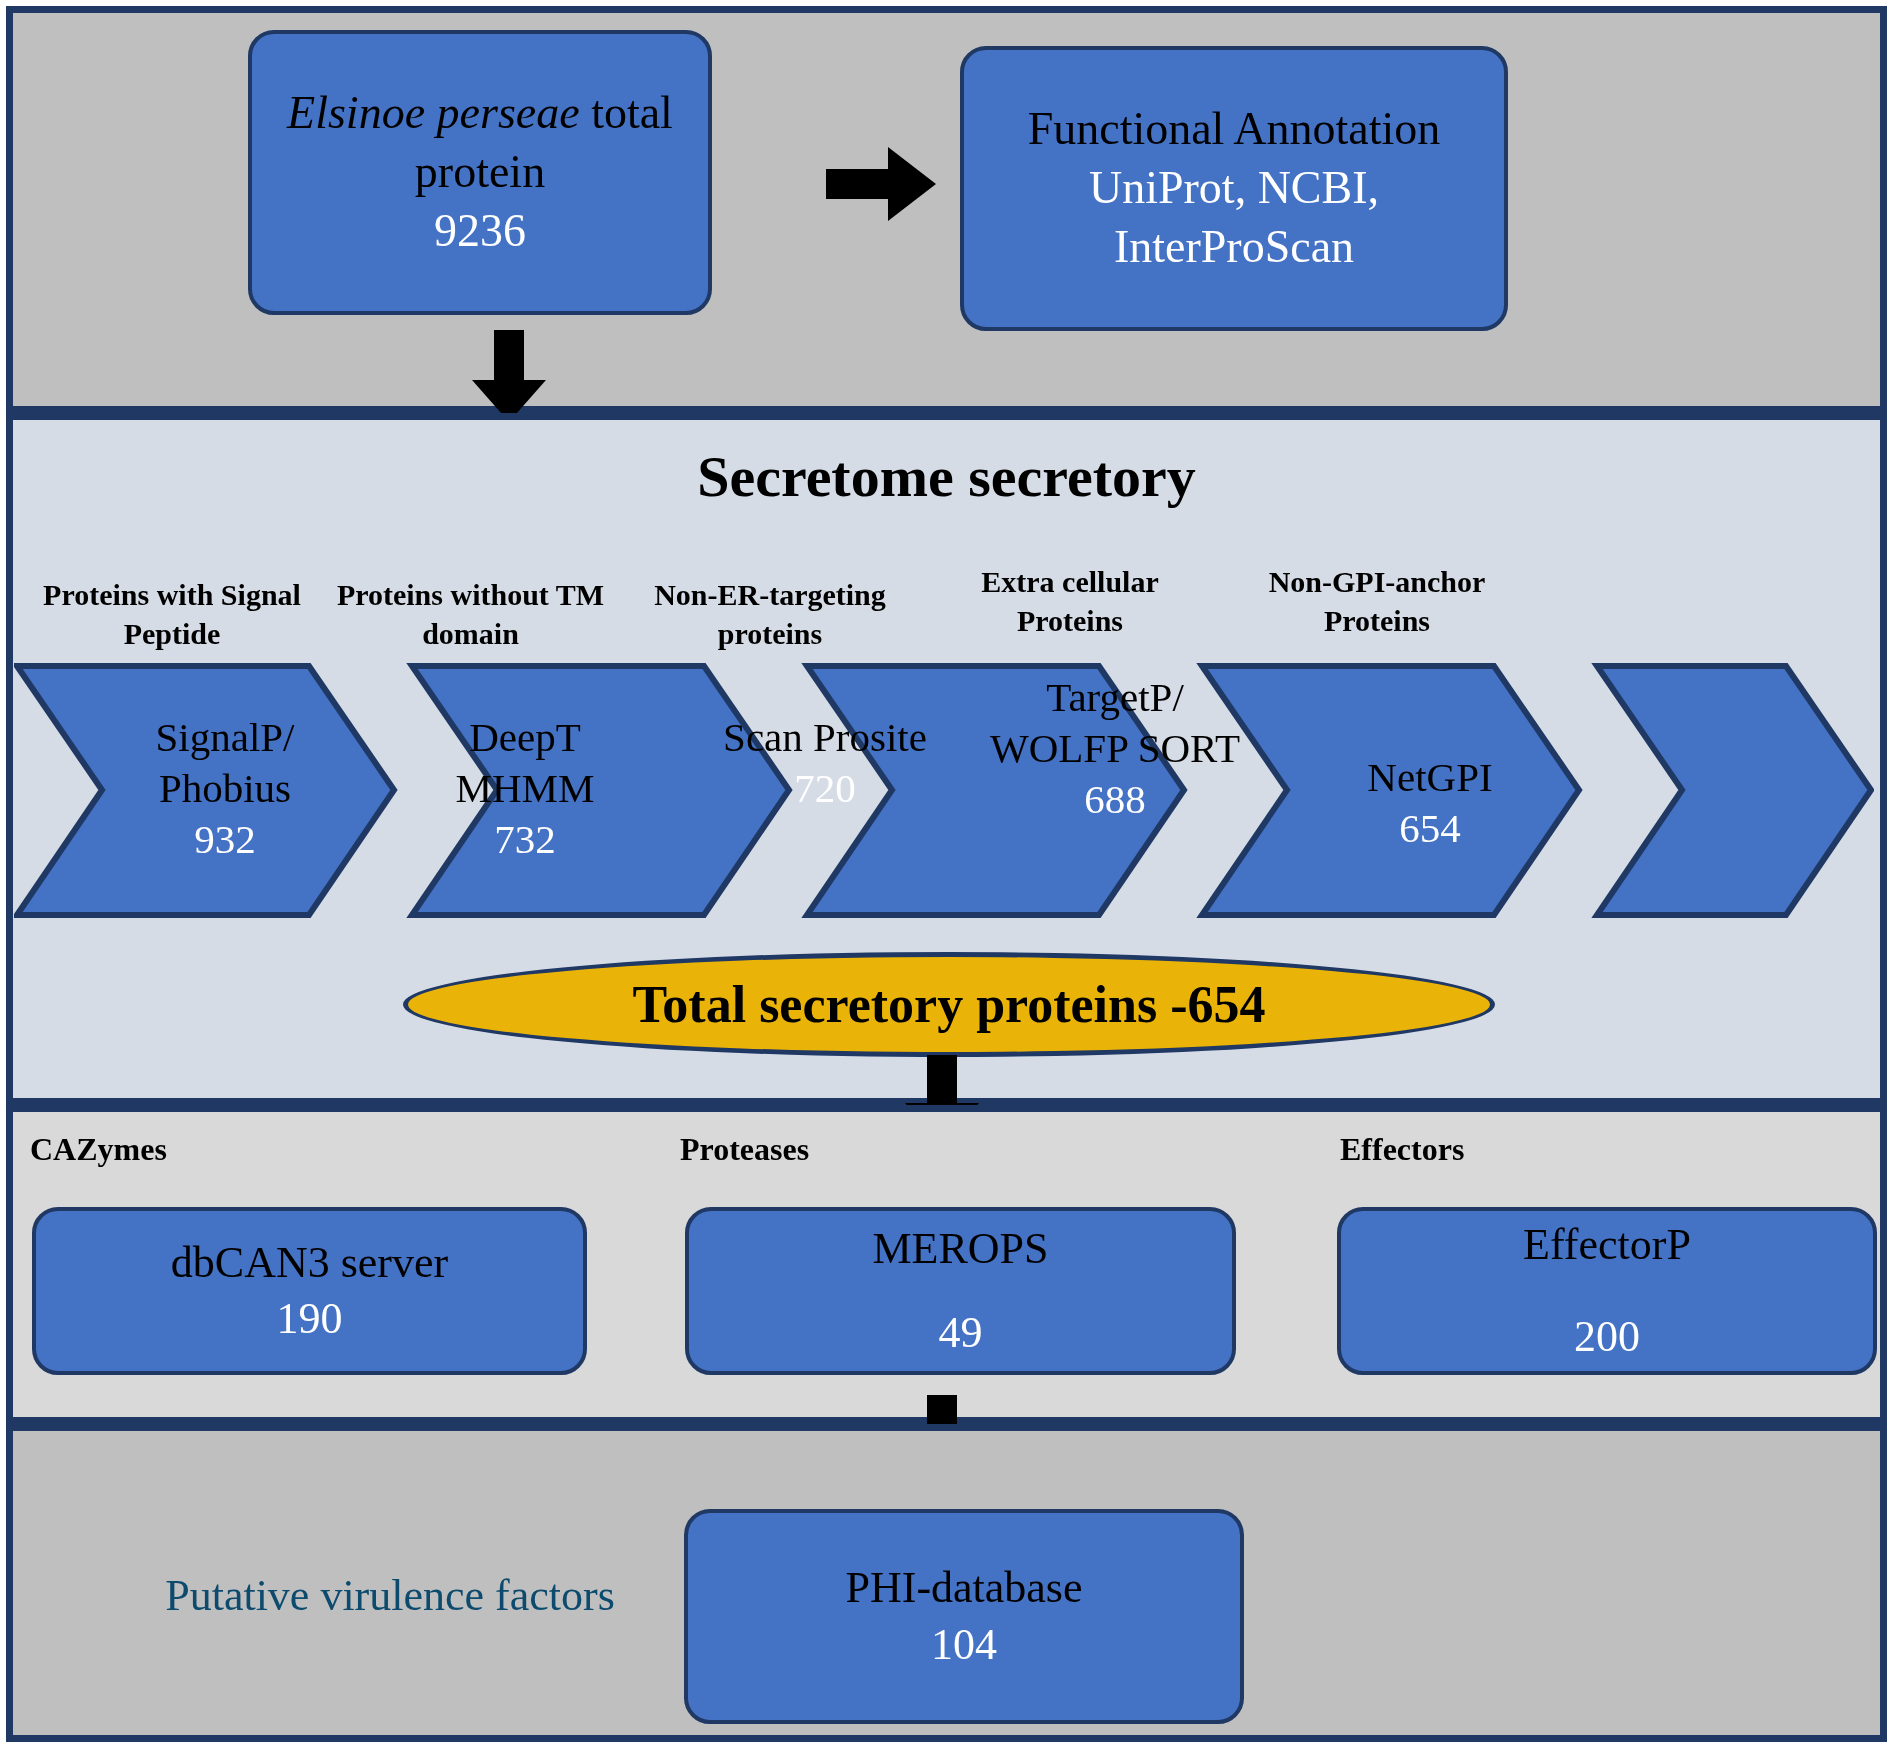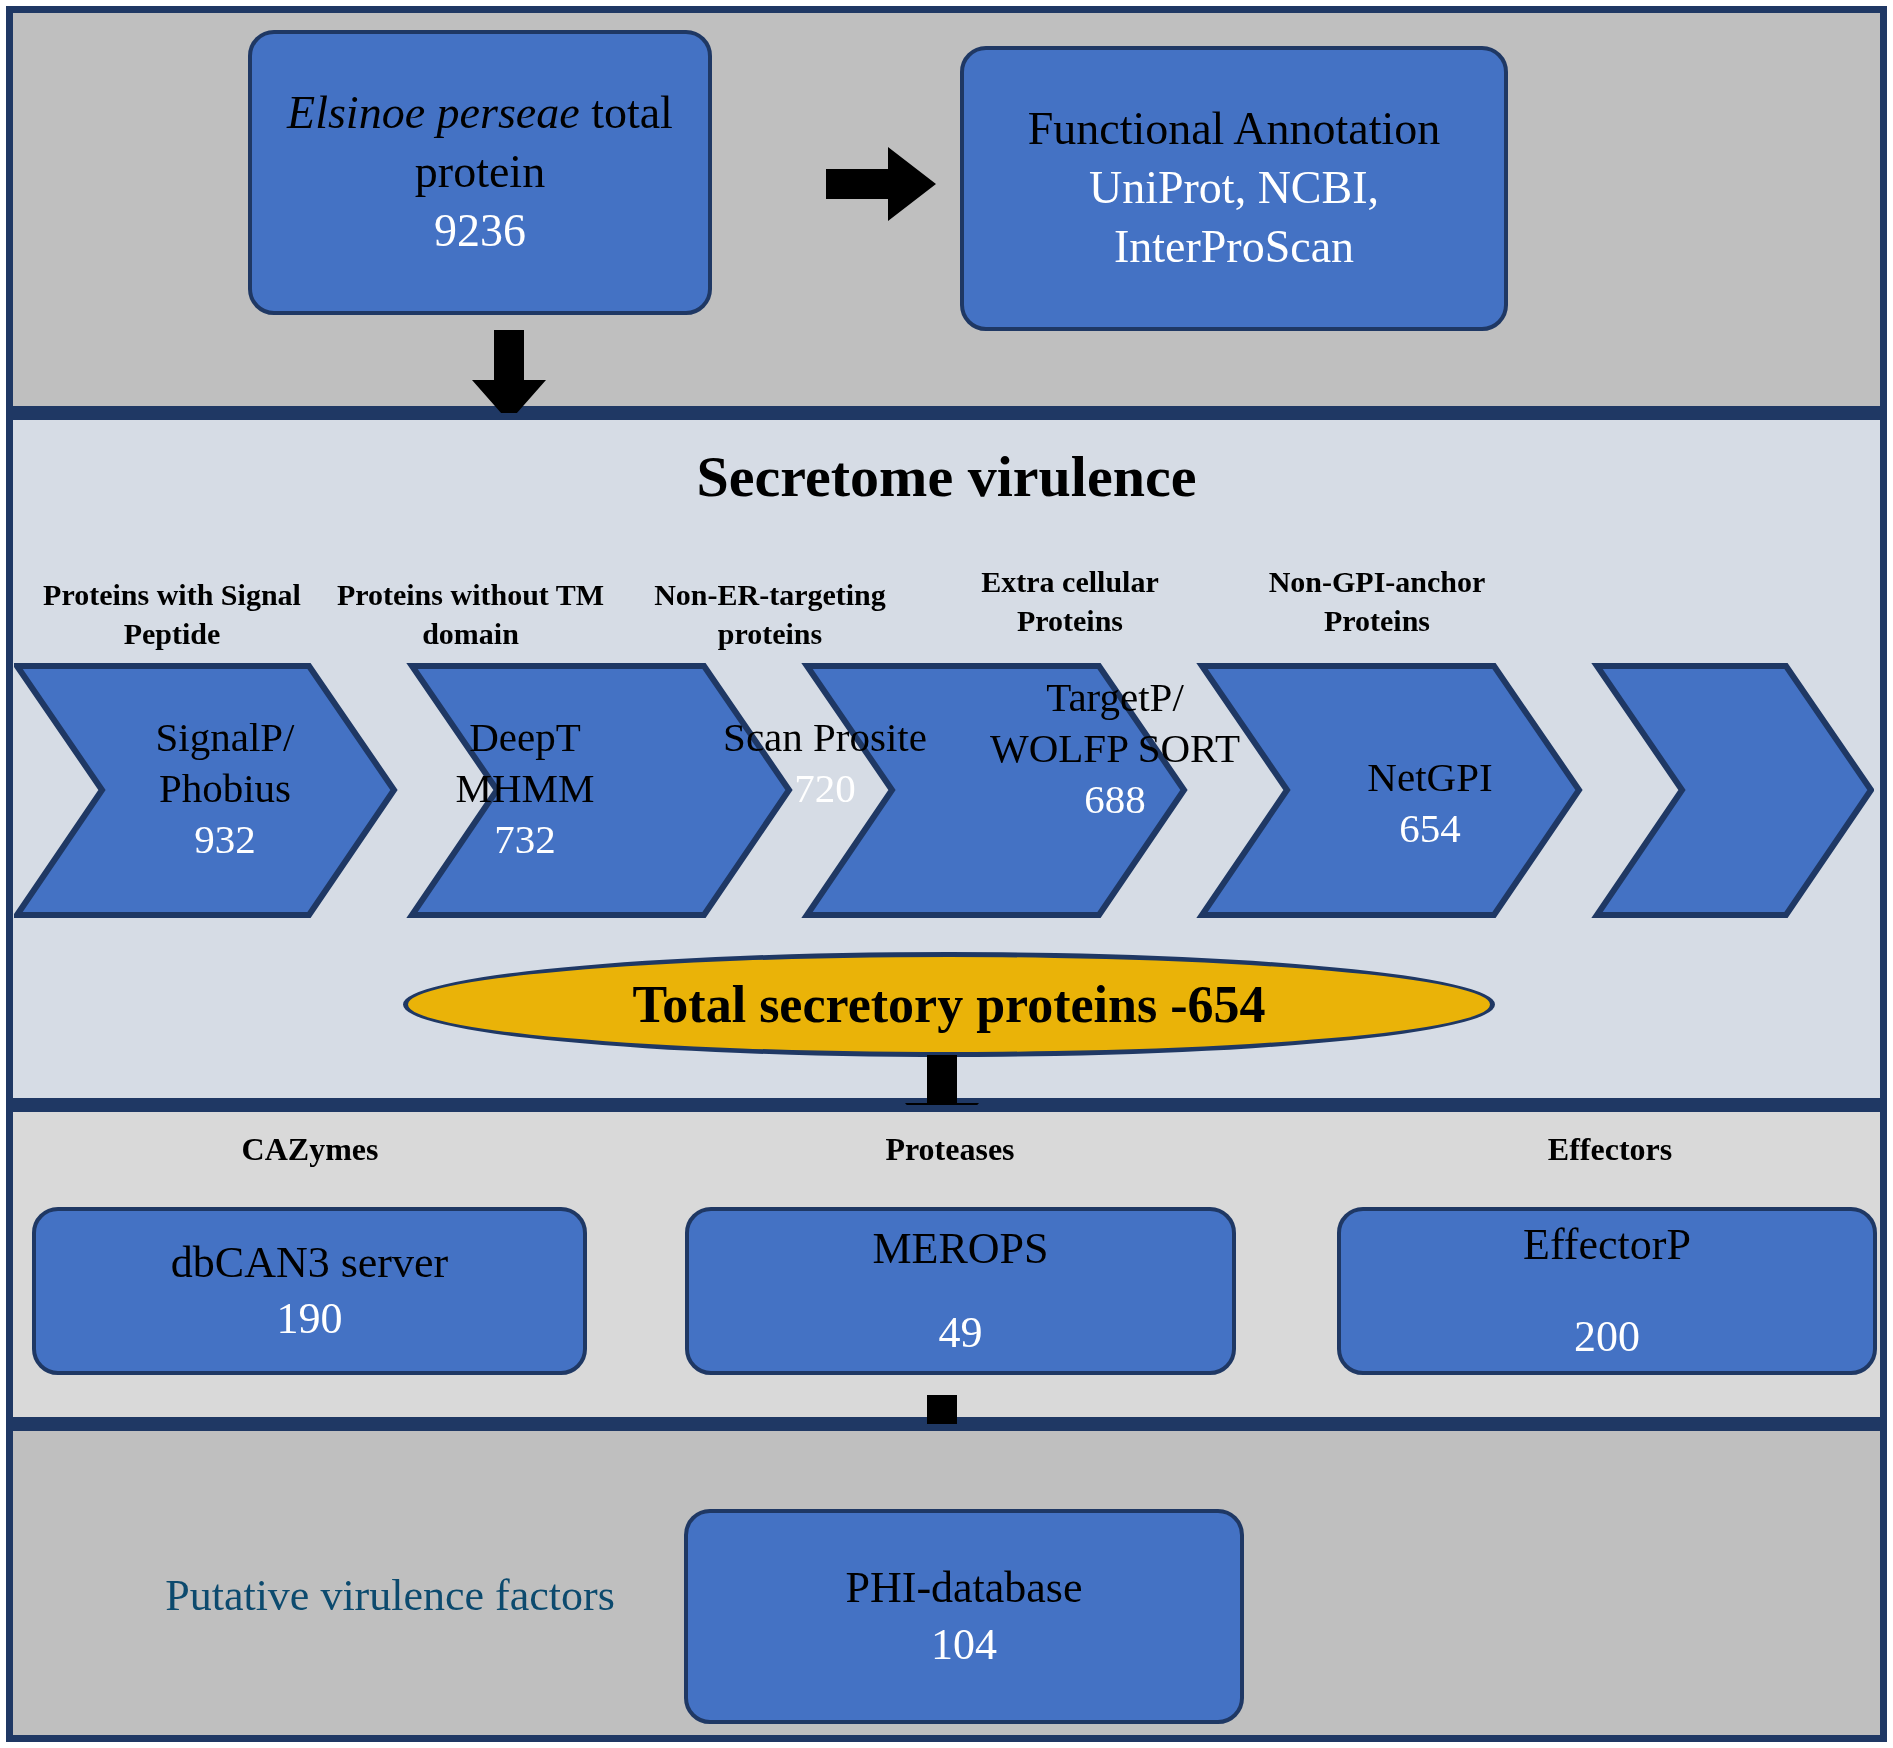--- a/index.html
+++ b/index.html
@@ -136,21 +136,20 @@
     border: 5px solid #1f3864;
     border-radius: 50%;
     box-sizing: border-box;
     display: flex; align-items: center; justify-content: center;
     font-size: 52px; font-weight: bold; color: #000000;
   }
 
   
   .class-label {
     position: absolute;
-    text-align: center;
     font-size: 32px;
     font-weight: bold;
     color: #000000;
     top: 1131px;
   }
   #class-label-0 { left: 30px;   width: 560px; }
   #class-label-1 { left: 680px;  width: 540px; }
   #class-label-2 { left: 1340px; width: 540px; }
 
   #box-cazymes  { left: 32px;   top: 1207px; width: 555px; height: 168px; font-size: 44px; }
@@ -197,21 +196,21 @@
   </div>
 
   <div class="arrow" id="arrow-to-secretome">
     <svg viewBox="0 0 74 92" preserveAspectRatio="none">
       <polygon points="22,0 52,0 52,50 74,50 37,92 0,50 22,50" fill="#000000"></polygon>
     </svg>
   </div>
 
   <div class="section" id="sec-secretome"></div>
 
-  <div id="secretome-title">Secretome virulence</div>
+  <div id="secretome-title">Secretome secretory</div>
 
   <div class="chev-label" id="chev-label-0">Proteins with Signal Peptide</div>
   <div class="chev-label" id="chev-label-1">Proteins without TM domain</div>
   <div class="chev-label" id="chev-label-2">Non-ER-targeting proteins</div>
   <div class="chev-label" id="chev-label-3">Extra cellular Proteins</div>
   <div class="chev-label" id="chev-label-4">Non-GPI-anchor Proteins</div>
 
   <div id="chevron-row">
     <svg viewBox="0 0 1860 255" preserveAspectRatio="none">
       <g fill="#4472c4" stroke="#1f3864" stroke-width="6">

